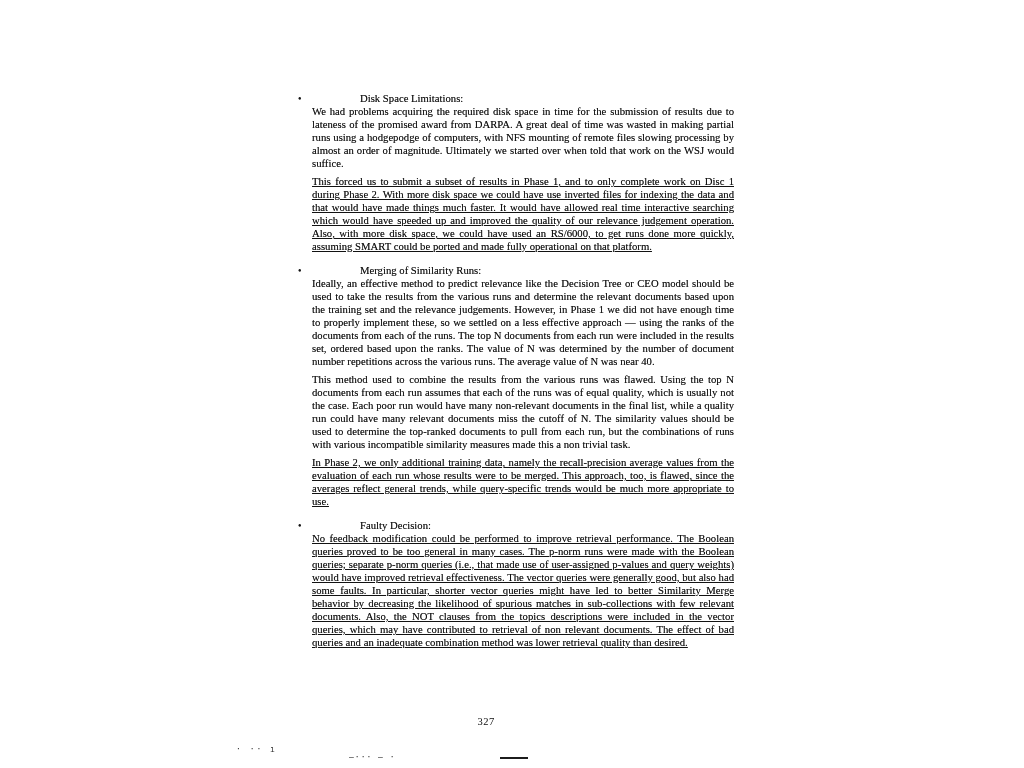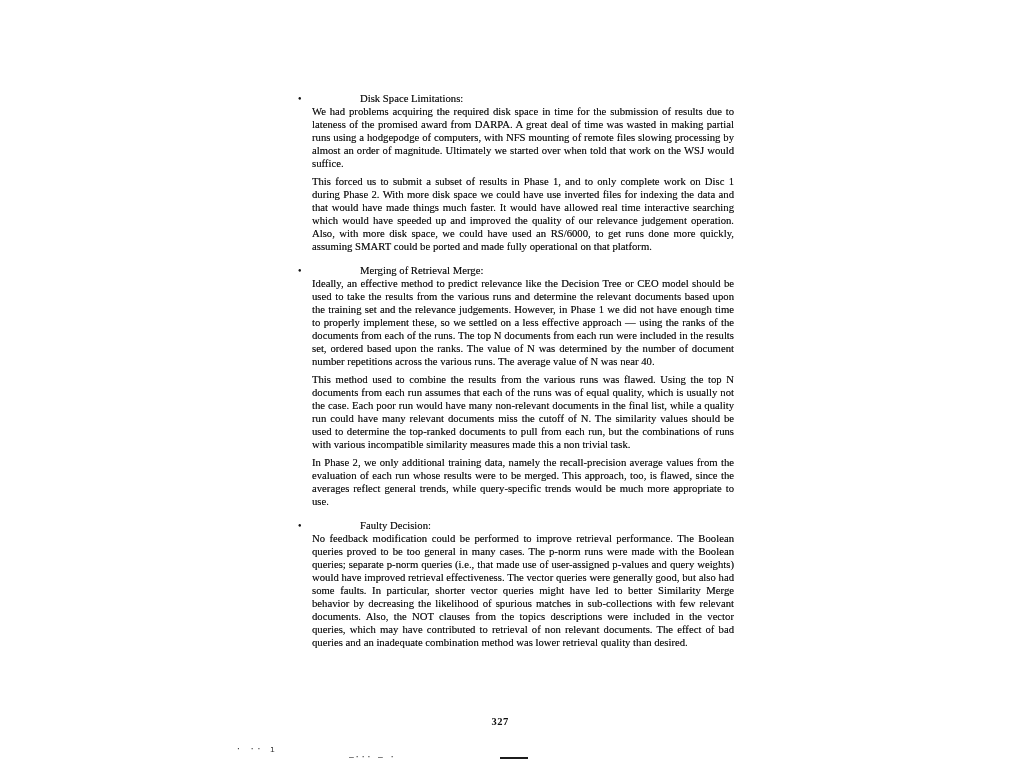--- a/index.html
+++ b/index.html
@@ -41,29 +41,29 @@
     line-height: 13px;
     white-space: nowrap;
     margin-left: 48px;
   }
   .para {
     margin: 0 4px 5px 0;
     font-size: 10.7px;
     line-height: 13px;
     text-align: justify;
   }
-  .para:last-child { margin-bottom: 0; }
+  .para:last-child { margin-bottom: 0; text-decoration: underline; }
   .page-number {
     position: absolute;
-    left: 478px;
+    left: 464px;
     top: 716px;
     width: 44px;
     text-align: center;
     font-size: 10.5px;
-    font-weight: bold;
+    font-weight: normal;
     letter-spacing: 0.5px;
     color: #0d0d0d;
   }
   .footer-rule {
     position: absolute;
     left: 500px;
     top: 757px;
     width: 28px;
     height: 2px;
     background: #1c1c1c;
@@ -96,21 +96,21 @@
 
     <div class="item">
       <span class="bullet">•</span>
       <div class="item-title">Disk Space Limitations:</div>
       <p class="para">We had problems acquiring the required disk space in time for the submission of results due to lateness of the promised award from DARPA. A great deal of time was wasted in making partial runs using a hodgepodge of computers, with NFS mounting of remote files slowing processing by almost an order of magnitude. Ultimately we started over when told that work on the WSJ would suffice.</p>
       <p class="para">This forced us to submit a subset of results in Phase 1, and to only complete work on Disc 1 during Phase 2. With more disk space we could have use inverted files for indexing the data and that would have made things much faster. It would have allowed real time interactive searching which would have speeded up and improved the quality of our relevance judgement operation. Also, with more disk space, we could have used an RS/6000, to get runs done more quickly, assuming SMART could be ported and made fully operational on that platform.</p>
     </div>
 
     <div class="item">
       <span class="bullet">•</span>
-      <div class="item-title">Merging of Retrieval Merge:</div>
+      <div class="item-title">Merging of Similarity Runs:</div>
       <p class="para">Ideally, an effective method to predict relevance like the Decision Tree or CEO model should be used to take the results from the various runs and determine the relevant documents based upon the training set and the relevance judgements. However, in Phase 1 we did not have enough time to properly implement these, so we settled on a less effective approach — using the ranks of the documents from each of the runs. The top N documents from each run were included in the results set, ordered based upon the ranks. The value of N was determined by the number of document number repetitions across the various runs. The average value of N was near 40.</p>
       <p class="para">This method used to combine the results from the various runs was flawed. Using the top N documents from each run assumes that each of the runs was of equal quality, which is usually not the case. Each poor run would have many non-relevant documents in the final list, while a quality run could have many relevant documents miss the cutoff of N. The similarity values should be used to determine the top-ranked documents to pull from each run, but the combinations of runs with various incompatible similarity measures made this a non trivial task.</p>
       <p class="para">In Phase 2, we only additional training data, namely the recall-precision average values from the evaluation of each run whose results were to be merged. This approach, too, is flawed, since the averages reflect general trends, while query-specific trends would be much more appropriate to use.</p>
     </div>
 
     <div class="item">
       <span class="bullet">•</span>
       <div class="item-title">Faulty Decision:</div>
       <p class="para">No feedback modification could be performed to improve retrieval performance. The Boolean queries proved to be too general in many cases. The p-norm runs were made with the Boolean queries; separate p-norm queries (i.e., that made use of user-assigned p-values and query weights) would have improved retrieval effectiveness. The vector queries were generally good, but also had some faults. In particular, shorter vector queries might have led to better Similarity Merge behavior by decreasing the likelihood of spurious matches in sub-collections with few relevant documents. Also, the NOT clauses from the topics descriptions were included in the vector queries, which may have contributed to retrieval of non relevant documents. The effect of bad queries and an inadequate combination method was lower retrieval quality than desired.</p>
     </div>

